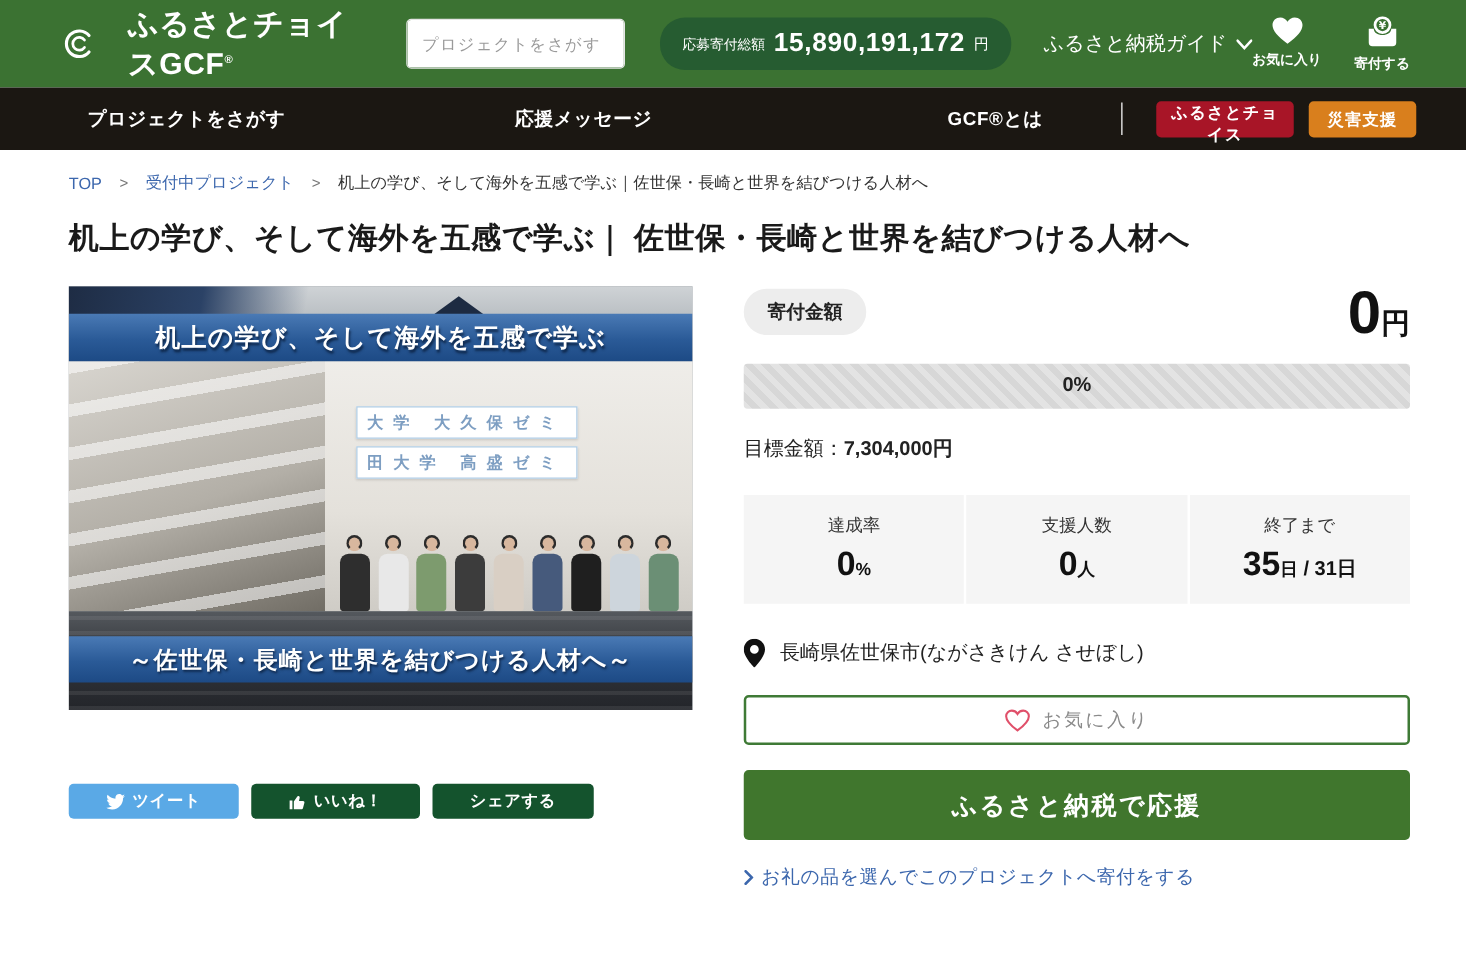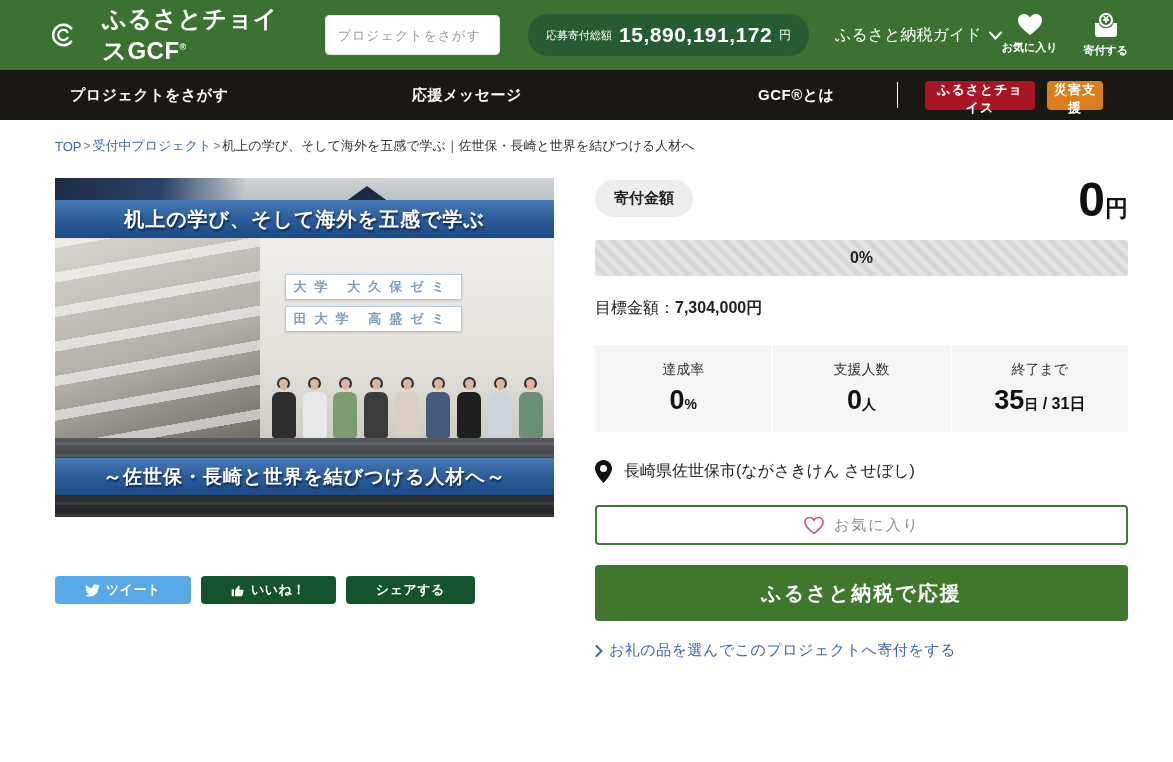--- a/index.html
+++ b/index.html
@@ -46,25 +46,25 @@
     position: absolute; top: 0; height: 50px; display: flex; align-items: center;
     color: #fff; font-size: 15px; font-weight: bold; cursor: pointer; letter-spacing: .5px;
   }
   .nav-divider { position: absolute; left: 897px; top: 12px; width: 1px; height: 26px; background: #fff; }
   .nav-btn {
     position: absolute; top: 11px; height: 29px; border: 0; border-radius: 4px;
     color: #fff; font-size: 13px; font-weight: bold; padding: 0 12px; cursor: pointer;
     font-family: inherit; letter-spacing: 1px;
   }
   .nav-btn.red { left: 925px; width: 110px; background: #a81527; }
-  .nav-btn.orange { left: 1047px; width: 56px; background: #d97f1d; padding: 0 6px; }
+  .nav-btn.orange { left: 1047px; width: 86px; background: #d97f1d; padding: 0 6px; }
 
   
   .content { padding: 0 45px 0 55px; }
-  .breadcrumb { margin-top: 17px; font-size: 13px; color: #333; display: flex; gap: 2px; align-items: center; white-space: nowrap; }
+  .breadcrumb { margin-top: 17px; font-size: 13px; color: #333; display: flex; gap: 14px; align-items: center; white-space: nowrap; }
   .breadcrumb a { color: #3c67ad; text-decoration: none; cursor: pointer; }
   .bc-sep { color: #777; font-size: 12px; }
   .page-title { margin-top: 19px; font-size: 24px; font-weight: bold; color: #1a1a1a; letter-spacing: .5px; }
   .category-row { margin-top: 13px; font-size: 13px; color: #333; }
   .category-row a { color: #3c67ad; text-decoration: none; cursor: pointer; }
 
   .main-cols { margin-top: 23px; display: flex; gap: 41px; }
 
   
   .hero { width: 499px; height: 339px; position: relative; overflow: hidden; background: #9aa0a5; flex: none; cursor: pointer; }
@@ -198,20 +198,21 @@
 
 <div class="content">
   <div class="breadcrumb">
     <a>TOP</a>
     <span class="bc-sep">&gt;</span>
     <a>受付中プロジェクト</a>
     <span class="bc-sep">&gt;</span>
     <span>机上の学び、そして海外を五感で学ぶ｜佐世保・長崎と世界を結びつける人材へ</span>
   </div>
 
+  <h1 class="page-title">机上の学び、そして海外を五感で学ぶ｜ 佐世保・長崎と世界を結びつける人材へ</h1>
 
 
   <div class="main-cols">
 
     <div class="hero">
       <div class="h-ceiling"></div>
       <div class="h-ceiling-dark"></div>
       <div class="h-ceiling-tri"></div>
       <div class="h-mid">
         <div class="h-class"></div>

